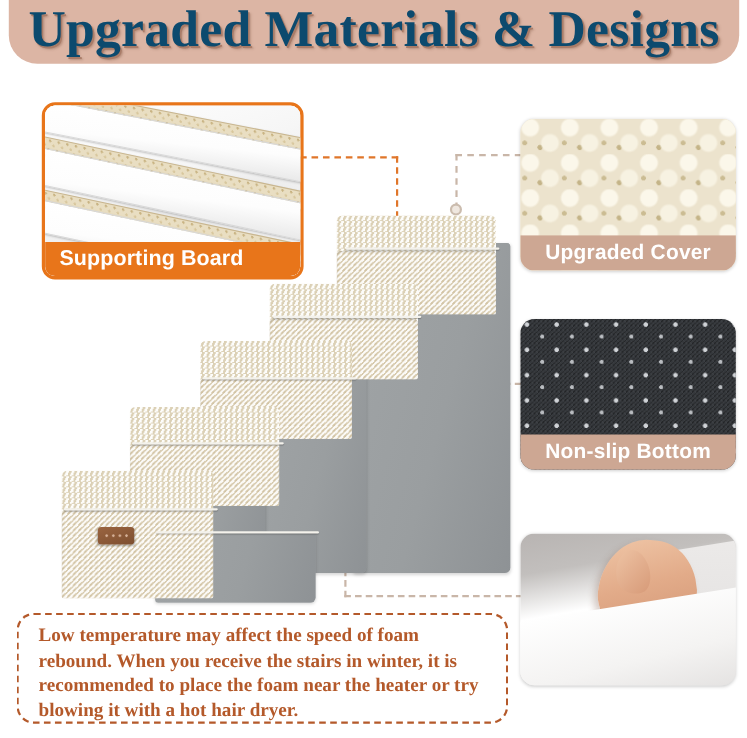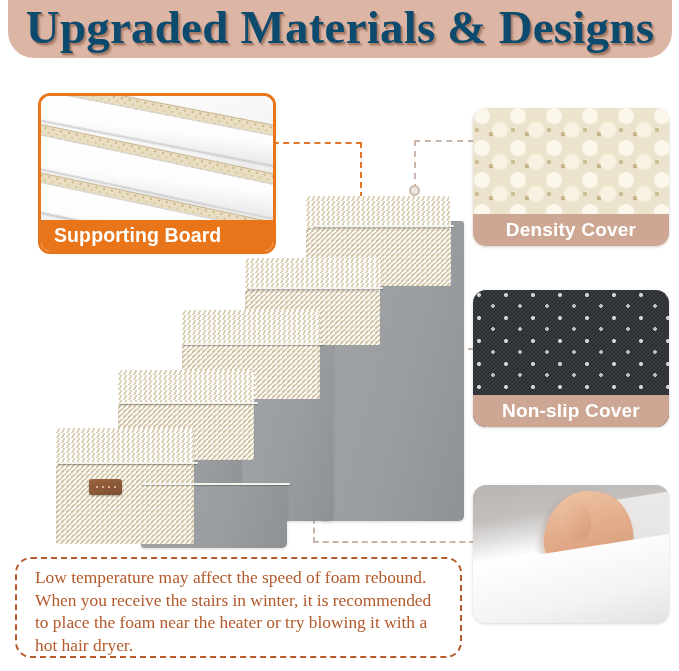--- a/index.html
+++ b/index.html
@@ -217,21 +217,21 @@
   
   .notice {
     position:absolute; left:15px; top:557px;
     width:447px; height:101px;
     border: 2.5px dashed #b4592a;
     border-radius: 16px;
     padding: 7px 15px 0 18px;
   }
   .notice p {
     font-family:"Liberation Serif", serif;
-    font-weight:normal;
+    font-weight:bold;
     font-size:17.4px;
     line-height:22.6px;
     color:#b4592a;
     text-align:left;
   }
 </style>
 </head>
 <body>
 
 <div id="root">
@@ -299,28 +299,28 @@
     </div>
     <div class="sb-label">
       <span>Supporting Board</span>
     </div>
   </div>
 
 
   <div class="card" style="top:108px; height:138px;">
     <div class="card-photo tex-cover"></div>
     <div class="card-label">
-      <span>Density Cover</span>
+      <span>Upgraded Cover</span>
     </div>
   </div>
 
   <div class="card" style="top:290px; height:137px;">
     <div class="card-photo tex-nonslip"></div>
     <div class="card-label">
-      <span>Non-slip Cover</span>
+      <span>Non-slip Bottom</span>
     </div>
   </div>
 
   <div class="card" style="top:485px; height:138px;">
     <div class="card-photo tex-foam">
       <div class="foam-step2"></div>
       <div class="hand">
         <div class="hand-thumb"></div>
       </div>
       <div class="foam-step"></div>

